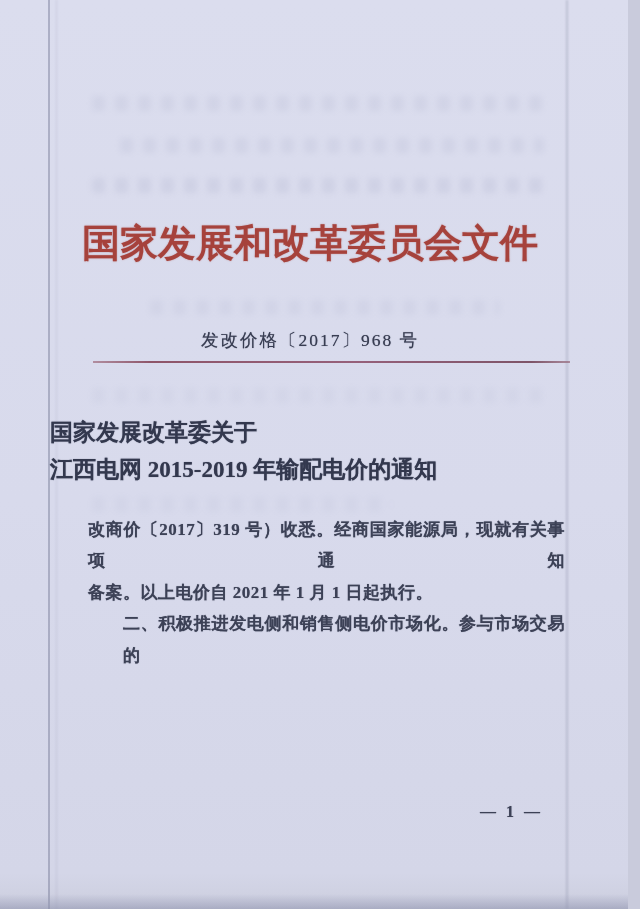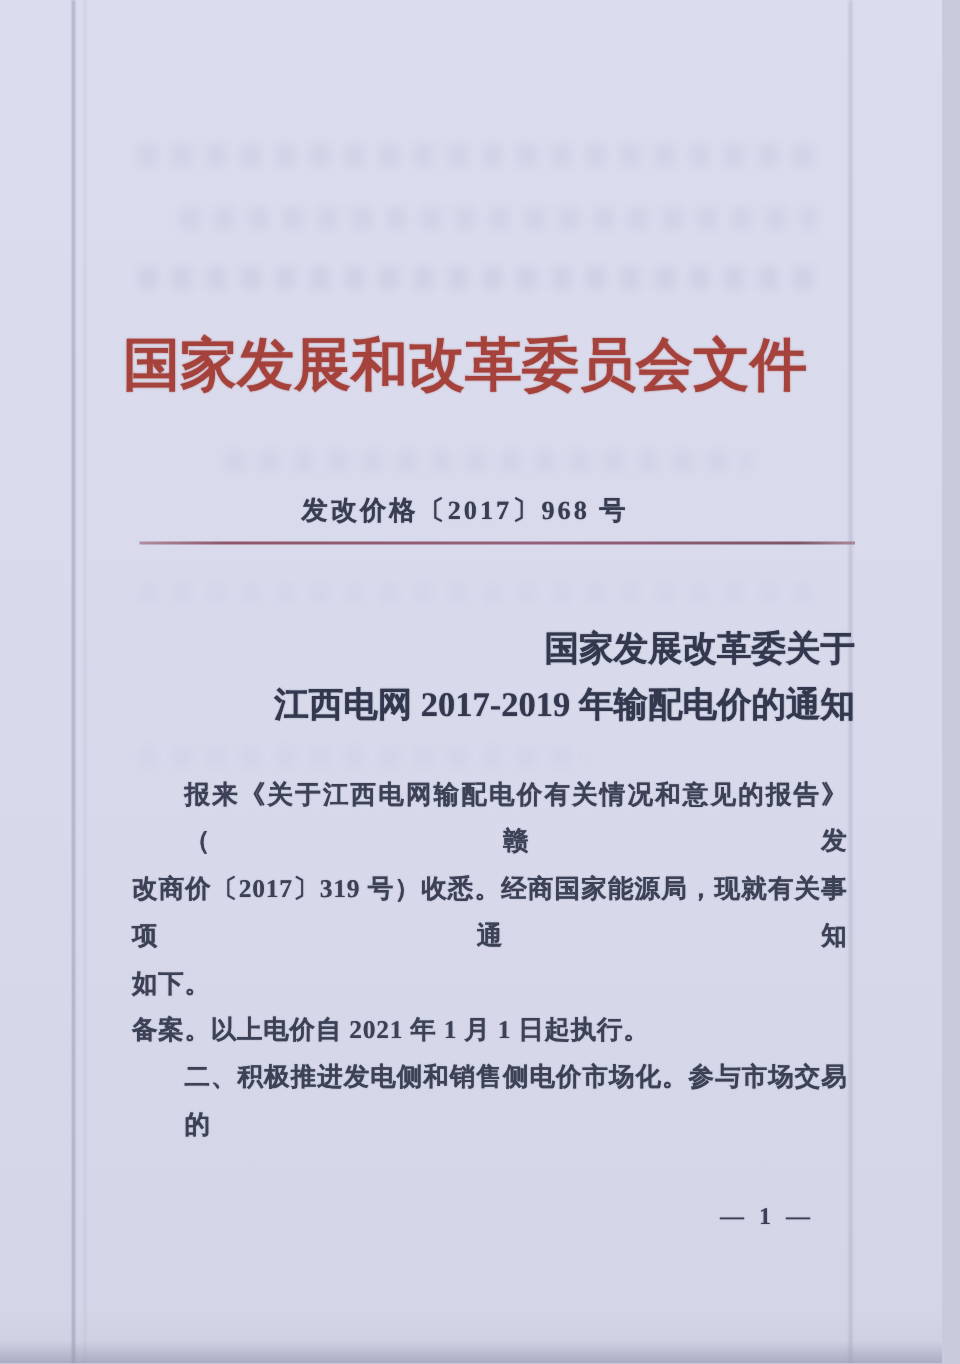--- a/index.html
+++ b/index.html
@@ -76,34 +76,33 @@
   .doc-number {
     position: absolute;
     left: 50px; top: 328px;
     width: 520px;
     text-align: center;
     font-size: 17.5px;
     letter-spacing: 2px;
     color: #383d52;
     text-shadow: 0 0 0.8px rgba(56,61,82,0.7);
     white-space: nowrap;
-    font-weight: bold;
   }
   .red-divider {
     position: absolute;
     left: 93px; top: 361px;
     width: 477px; height: 2px;
     background: linear-gradient(90deg, rgba(150,90,108,0.6), #8e5569 12%, #96607a 55%, #7e5468 92%, rgba(140,86,104,0.6));
     filter: blur(0.3px);
   }
   .doc-title {
     position: absolute;
     left: 50px; top: 414px;
     width: 520px;
-    text-align: right;
+    text-align: left;
     font-size: 23px;
     line-height: 37px;
     font-weight: bold;
     color: #33384e;
     text-shadow: 0 0 0.9px rgba(51,56,78,0.75);
     white-space: nowrap;
   }
   .body-text {
     position: absolute;
     left: 88px; top: 514px;
@@ -154,27 +153,25 @@
   <div class="ghost g6"></div>
 
   <div class="red-header">国家发展和改革委员会文件</div>
 
   <div class="doc-number">发改价格〔2017〕968 号</div>
 
   <div class="red-divider"></div>
 
   <div class="doc-title">
     <div>国家发展改革委关于</div>
-    <div>江西电网 2017-2019 年输配电价的通知</div>
+    <div>江西电网 2015-2019 年输配电价的通知</div>
   </div>
 
   <div class="body-text">
-    <div class="line jfull indent">报来《关于江西电网输配电价有关情况和意见的报告》（赣发</div>
     <div class="line jfull">改商价〔2017〕319 号）收悉。经商国家能源局，现就有关事项通知</div>
-    <div class="line">如下。</div>
     <div class="line">备案。以上电价自 2021 年 1 月 1 日起执行。</div>
     <div class="line jfull indent">二、积极推进发电侧和销售侧电价市场化。参与市场交易的</div>
 
   </div>
 
   <div class="page-number">— 1 —</div>
 
 </div>
 
 </body></html>

